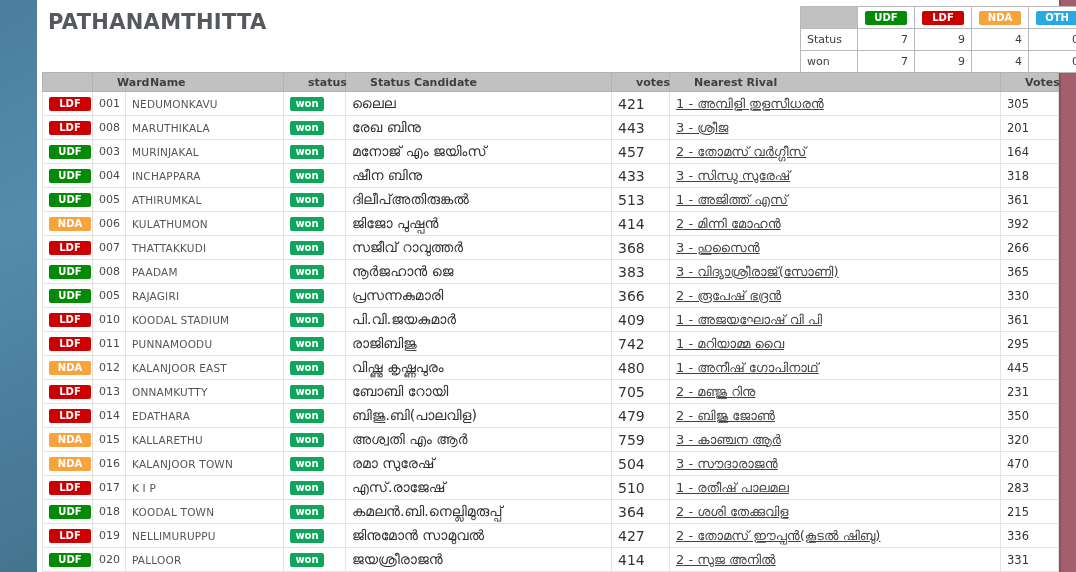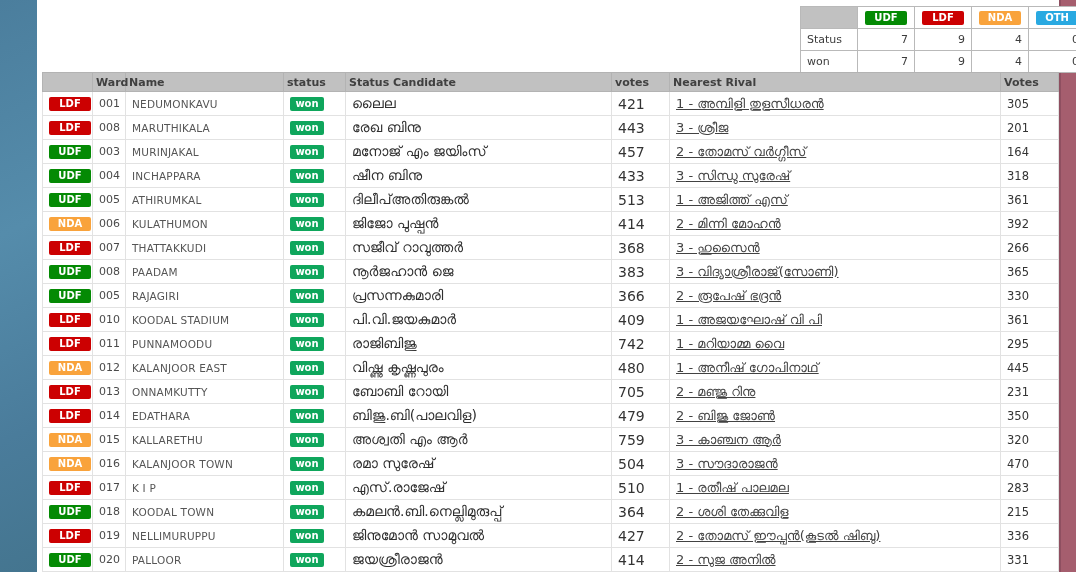--- a/index.html
+++ b/index.html
@@ -39,21 +39,21 @@
     display:inline-block;min-width:36px;padding:1px 3px;border-radius:2px;
     color:#fff;font-weight:bold;font-size:10px;text-align:center;line-height:12px;
   }
   
   .results{
     position:absolute;left:42px;top:72px;border-collapse:collapse;table-layout:fixed;
     width:1016px;font-size:12px;color:#3c3c3c;
   }
   .results thead td{
     background:#c1c1c1;color:#404040;font-size:11px;font-weight:bold;
-    padding:2px 3px;height:14px;border:1px solid #b3b3b3;
+    padding:2px 24px;height:14px;border:1px solid #b3b3b3;
   }
   .results tbody td{
     border:1px solid #e2e2e2;background:#fff;height:21px;padding:1px 6px;
     overflow:hidden;white-space:nowrap;
   }
   .col-badge{width:50px;}
   .col-ward{width:33px;}
   .col-name{width:158px;}
   .col-status{width:62px;}
   .col-cand{width:266px;}
@@ -72,20 +72,21 @@
   }
 </style>
 </head>
 <body>
 
 <div class="sidebar"></div>
 <div class="rightbar"></div>
 <div class="bottombar"></div>
 
 <div class="titleblock">
+  <div class="title-line">PATHANAMTHITTA</div>
 </div>
 
 <table class="summary">
   <tbody>
     <tr>
       <th class="corner"></th>
       <th><span class="pbadge" style="background: rgb(4, 138, 4);">UDF</span></th>
       <th><span class="pbadge" style="background: rgb(204, 0, 1);">LDF</span></th>
       <th><span class="pbadge" style="background: rgb(249, 163, 60);">NDA</span></th>
       <th><span class="pbadge" style="background: rgb(41, 169, 225);">OTH</span></th>

